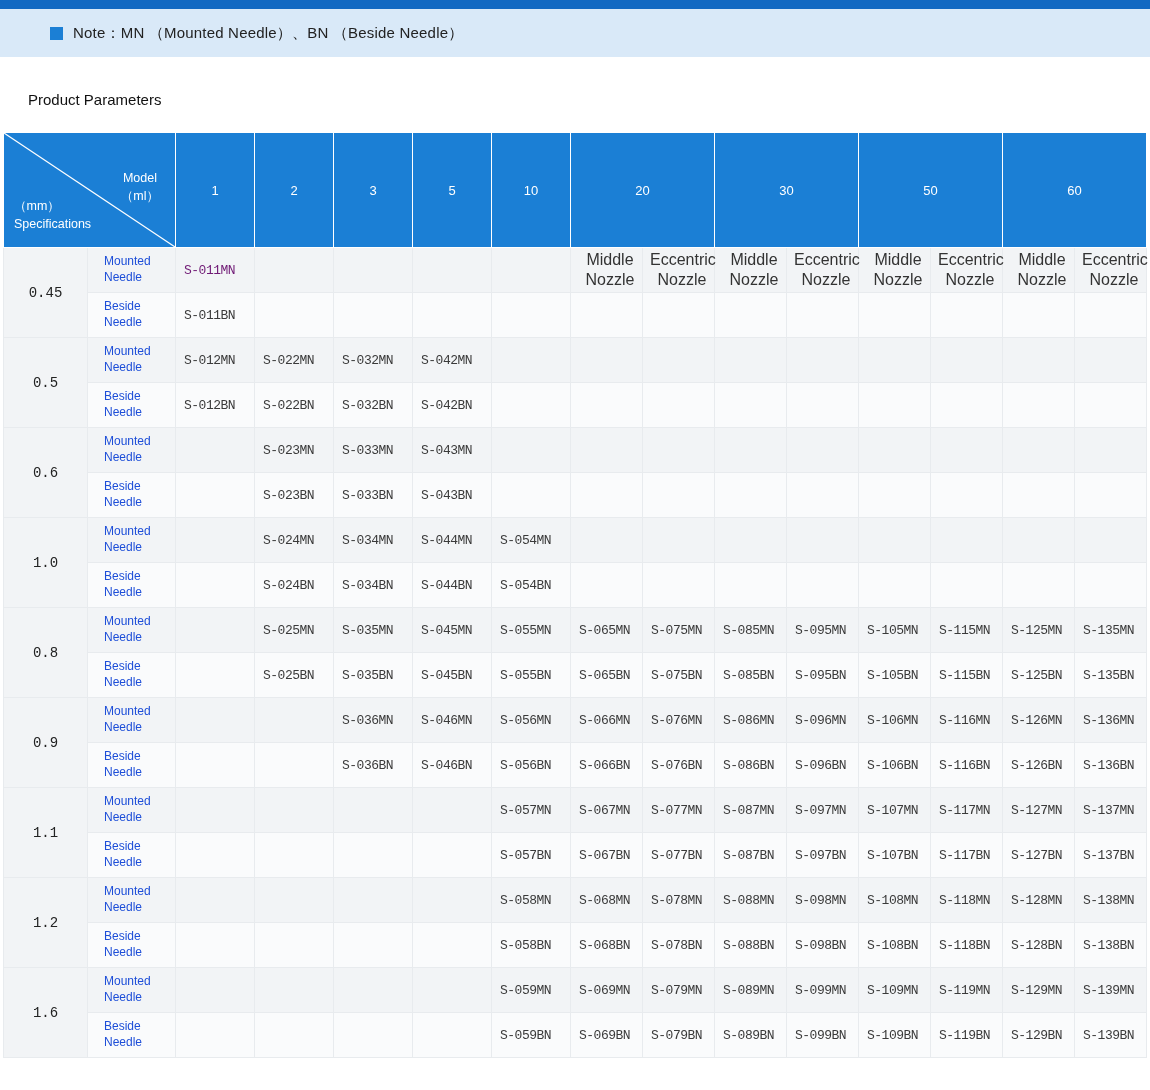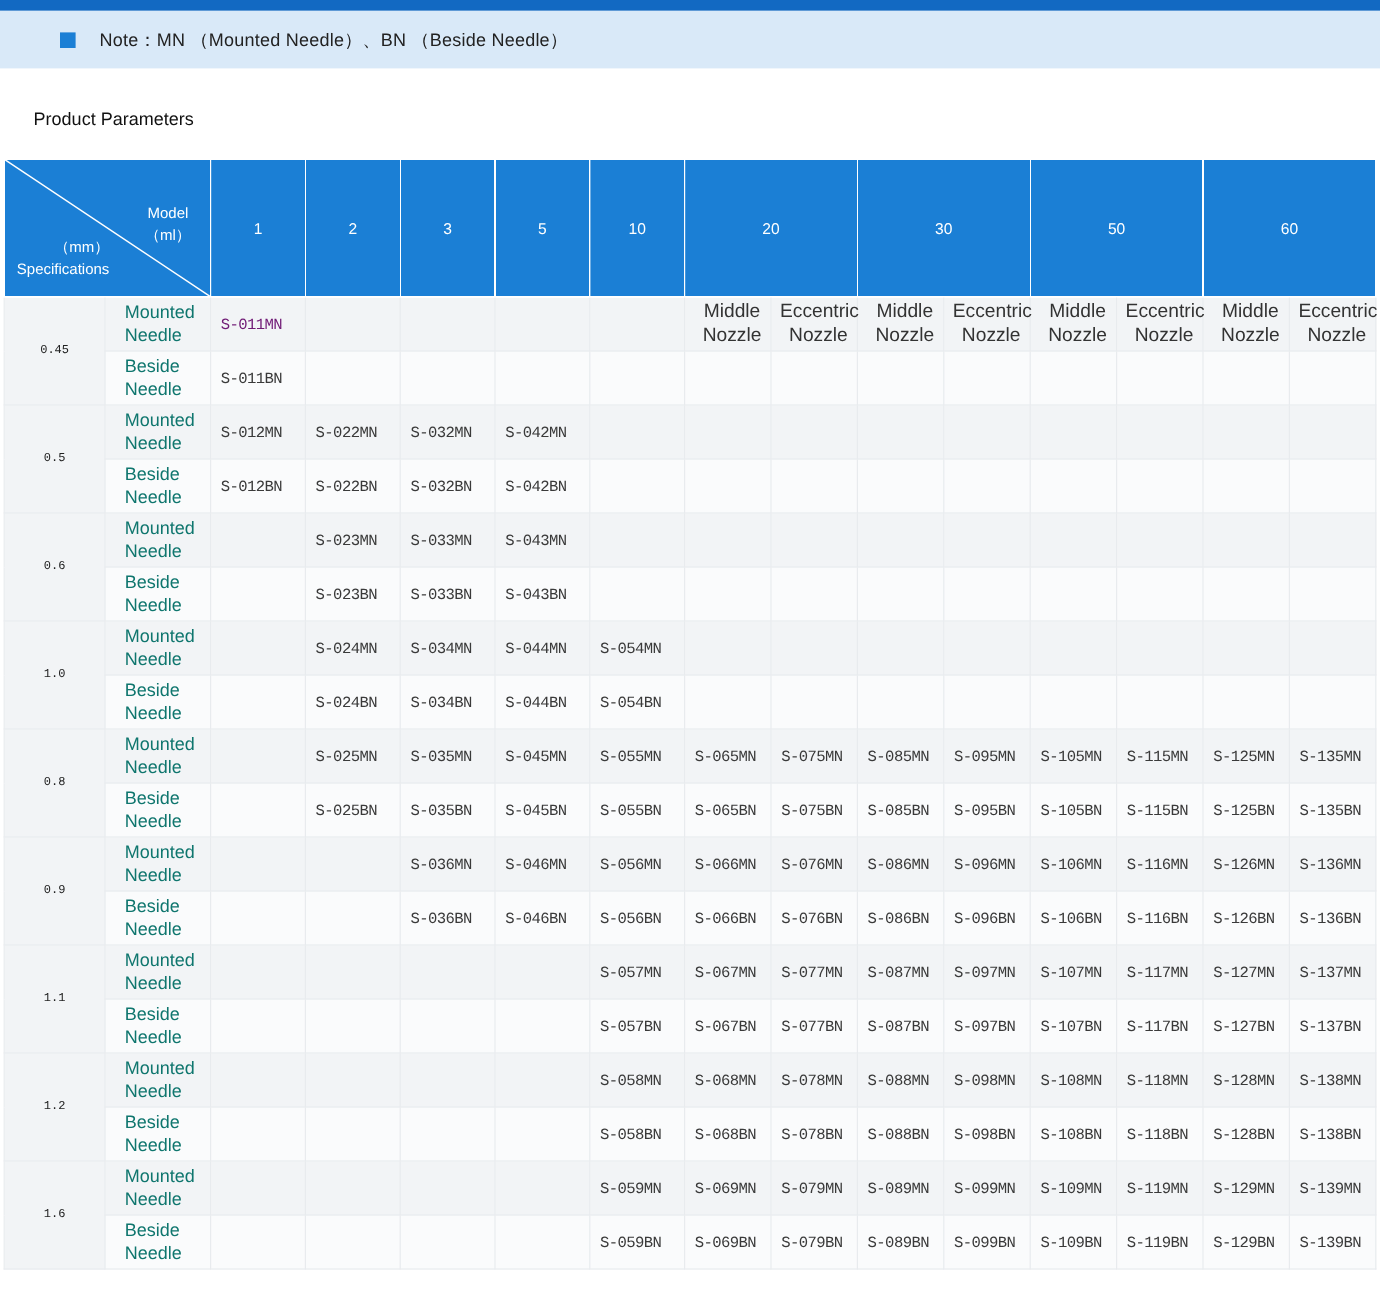--- a/index.html
+++ b/index.html
@@ -3,53 +3,53 @@
 <meta charset="utf-8">
 <style>
   * { box-sizing: border-box; margin: 0; padding: 0; }
   html, body { width: 1150px; height: 1090px; background: #ffffff; overflow: hidden; }
   body { font-family: "Liberation Sans", sans-serif; position: relative; }
 
   .top-bar { height: 9px; width: 100%; background: var(--topbar, #1269c2); }
 
   .note-bar {
     height: 48px; width: 100%; background: var(--notebg, #d9e9f8);
-    display: flex; align-items: center; padding-left: 50px; gap: 20px;
+    display: flex; align-items: center; padding-left: 50px; gap: 10px;
   }
   .note-square { width: 13px; height: 13px; background: var(--brand, #1b7fd5); flex: 0 0 auto; }
   .note-text { font-size: 15px; color: #222; letter-spacing: 0.2px; }
 
   .section-title { margin: 34px 12px 24px 28px; font-size: 15px; color: #111; }
 
   table.params {
     border-collapse: collapse; table-layout: fixed;
     margin-left: 3px; width: 1143px;
   }
   thead th {
     background: var(--brand, #1b7fd5); color: #fff; font-weight: normal;
     font-size: 13px; border: 1px solid #ffffff; height: 115px;
     text-align: center; vertical-align: middle; position: relative;
   }
   th.corner { padding: 0; }
   th.corner .diag { position: absolute; left: 0; top: 0; width: 100%; height: 100%; display: block; }
   .corner-top { position: absolute; top: 36px; right: 16px; text-align: center; font-size: 12.5px; line-height: 1.45; }
-  .corner-bottom { position: absolute; bottom: 14px; left: 10px; text-align: right; font-size: 12.5px; line-height: 1.45; }
+  .corner-bottom { position: absolute; bottom: 14px; left: 10px; text-align: left; font-size: 12.5px; line-height: 1.45; }
   .blk { display: block; }
 
   tbody td {
     border: 1px solid #e8ebee; height: 45px; font-size: 13px; color: #333;
     vertical-align: middle;
   }
   tr.mounted td { background: #f2f4f6; }
   tr.beside td  { background: #fafbfc; }
   td.spec {
     text-align: center; font-family: "Liberation Mono", monospace;
-    font-size: 10px; color: #222; background: #f2f4f6;
-  }
-  td.rowlabel { padding-left: 16px; font-size: 15px; line-height: 1.3; color: #0f766e; }
+    font-size: 14px; color: #222; background: #f2f4f6;
+  }
+  td.rowlabel { padding-left: 16px; font-size: 12px; line-height: 1.3; color: #1d4ed8; }
   td.code {
     font-family: "Liberation Mono", monospace; font-size: 13px;
     letter-spacing: -0.5px; padding-left: 8px; color: #3a3a3a; cursor: pointer;
   }
   td.subhead { font-size: 16px; line-height: 1.25; padding-left: 7px; color: #333; text-align: center; }
 </style>
 </head>
 <body>
 
 <div class="top-bar"></div>

